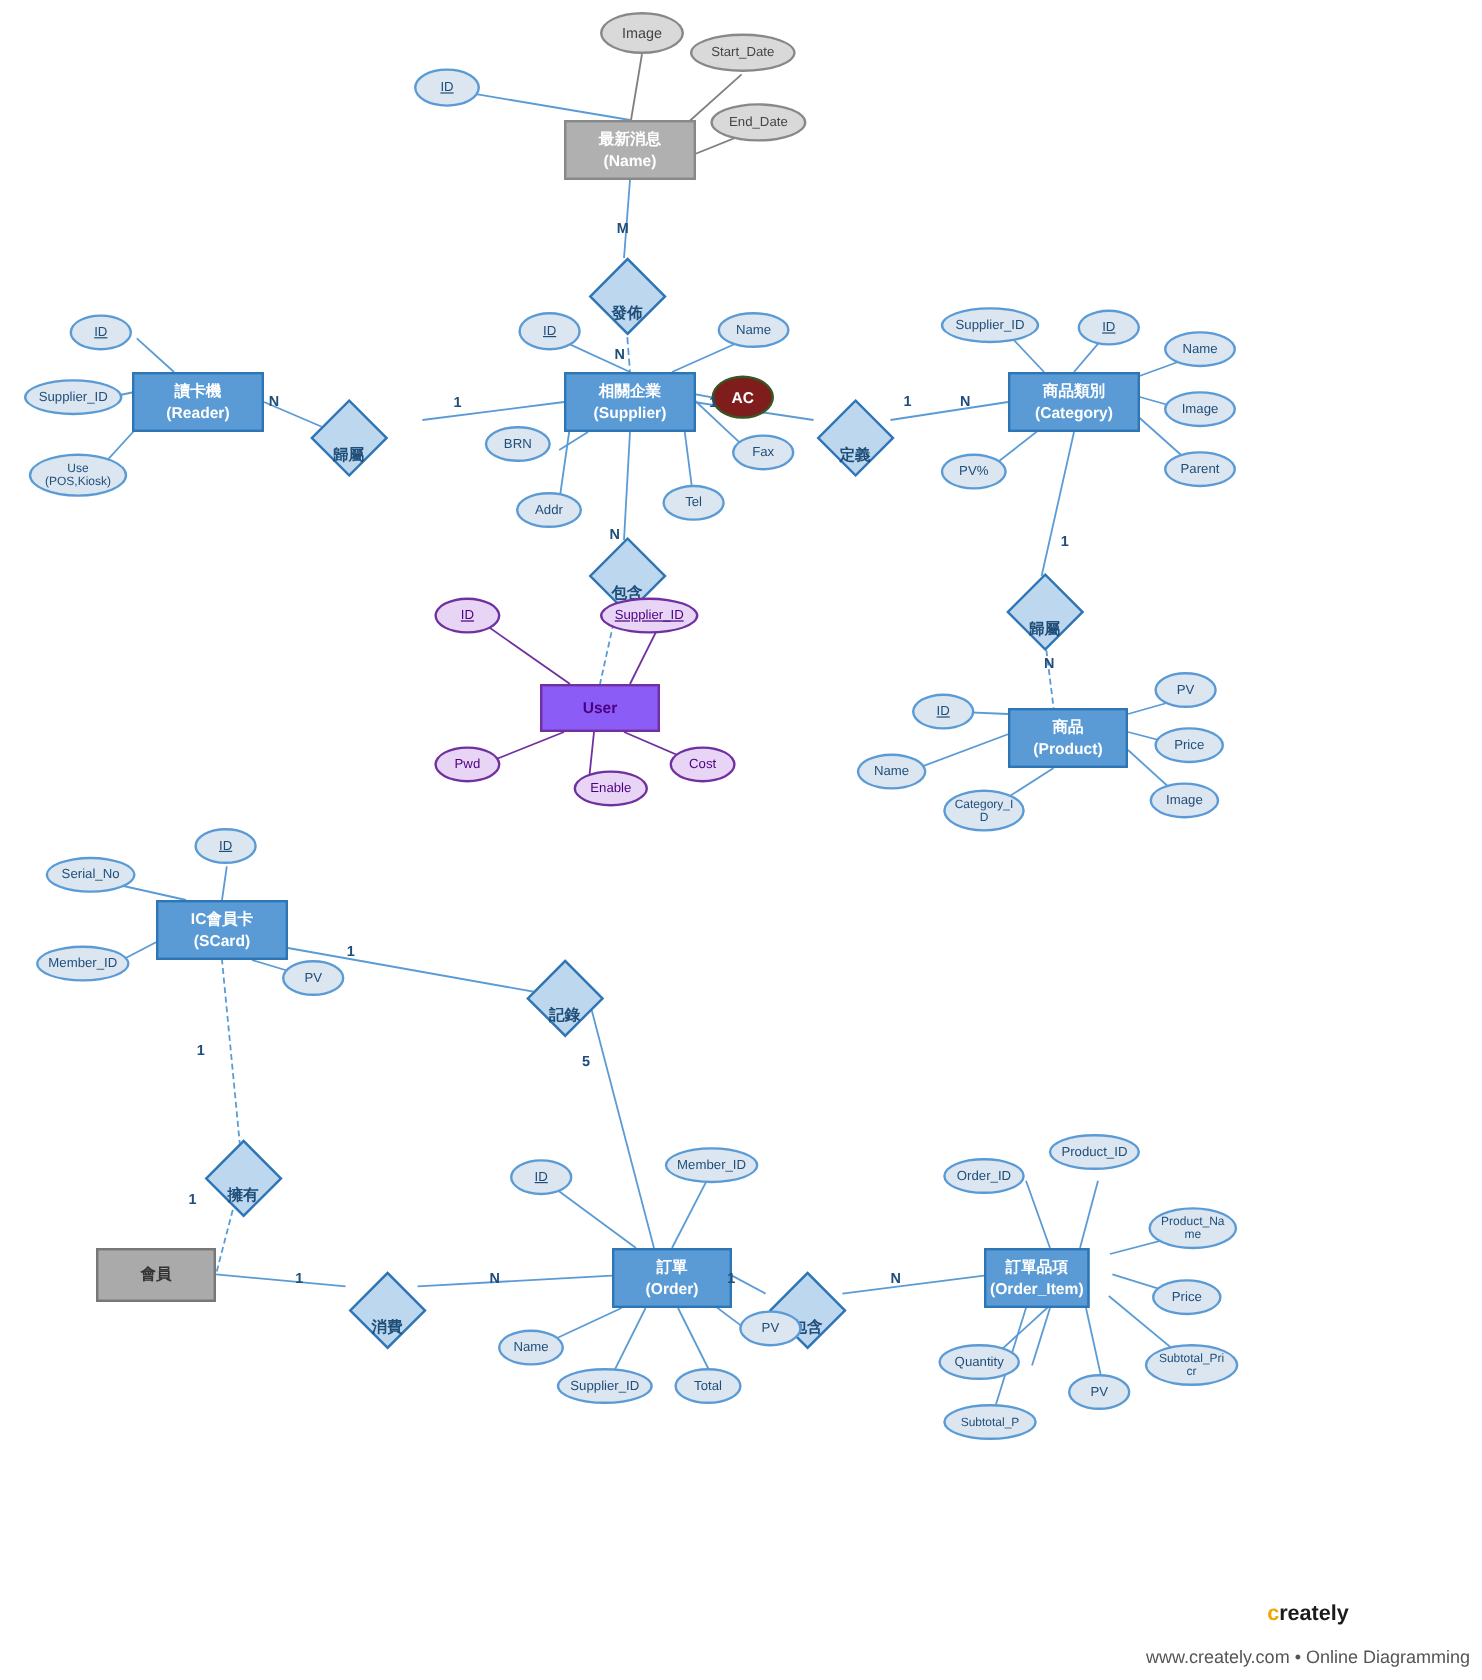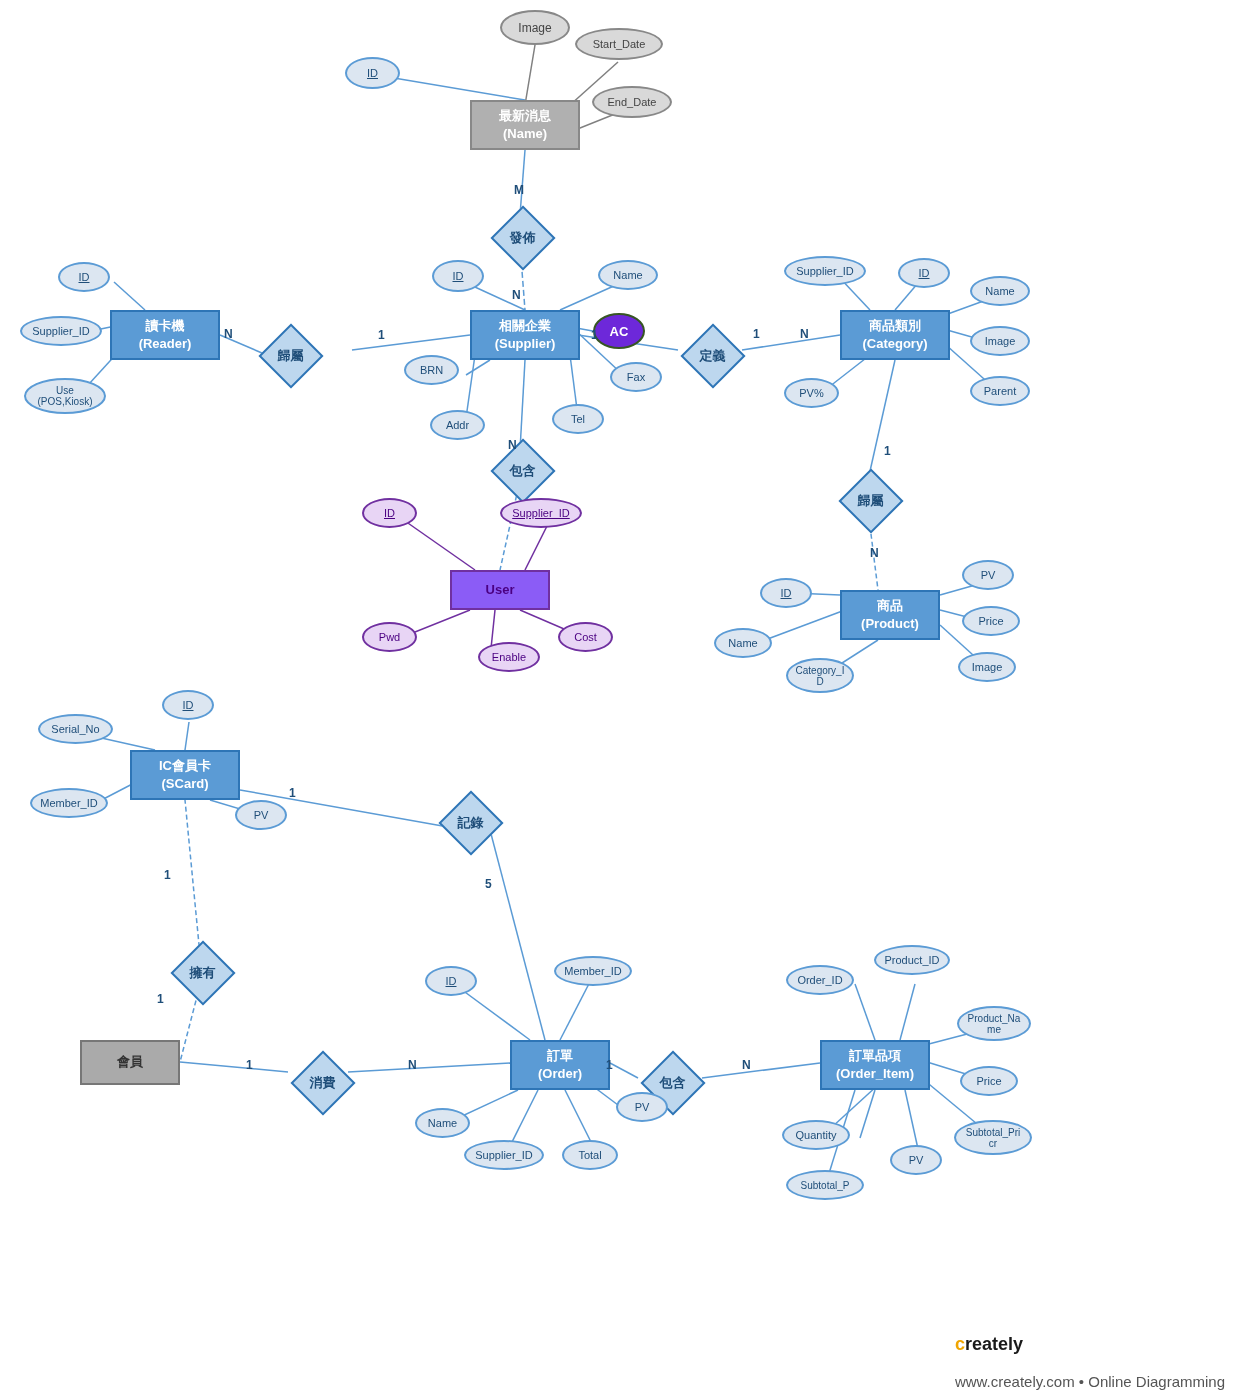--- a/index.html
+++ b/index.html
@@ -45,21 +45,21 @@
 
     .entity-box.light-gray {
       background: #b0b0b0;
       border-color: #888;
     }
 
     
     .diamond-wrapper {
       position: absolute;
       display: flex;
-      align-items: center;
+      align-items: flex-end;
       justify-content: center;
     }
 
     .diamond {
       transform: rotate(45deg);
       background: #bdd7ee;
       border: 2px solid #2e75b6;
     }
 
     .diamond-text {
@@ -97,21 +97,21 @@
       color: #4b0082;
     }
 
     .attr-ellipse.underline span {
       text-decoration: underline;
     }
 
     
     .green-ellipse {
       position: absolute;
-      background: #6d28d9;
+      background: #7f1d1d;
       border: 2px solid #375623;
       border-radius: 50%;
       display: flex;
       align-items: center;
       justify-content: center;
       color: white;
       font-weight: bold;
       font-size: 13px;
     }
 
@@ -276,21 +276,21 @@
   </div>
 
   <div class="entity-box" style="left:80px;top:1040px;width:100px;height:45px;background:#aaaaaa;border-color:#777;">
     <span style="color:#333;">會員</span>
   </div>
 
   <div class="entity-box" style="left:510px;top:1040px;width:100px;height:50px;">
     <span>訂單<br>(Order)</span>
   </div>
 
-  <div class="entity-box" style="left:820px;top:1040px;width:110px;height:50px;">
+  <div class="entity-box" style="left:820px;top:1040px;width:88px;height:50px;">
     <span>訂單品項<br>(Order_Item)</span>
   </div>
 
   <div class="diamond-wrapper" style="left:490px;top:205px;width:65px;height:65px;">
     <div class="diamond" style="width:46px;height:46px;"></div>
     <span class="diamond-text">發佈</span>
   </div>
 
   <div class="diamond-wrapper" style="left:258px;top:323px;width:65px;height:65px;">
     <div class="diamond" style="width:46px;height:46px;"></div>
@@ -503,21 +503,21 @@
   <span class="multiplicity-label" style="left:485px;top:877px;">5</span>
   <span class="multiplicity-label" style="left:289px;top:786px;">1</span>
   <span class="multiplicity-label" style="left:164px;top:868px;">1</span>
   <span class="multiplicity-label" style="left:157px;top:992px;">1</span>
   <span class="multiplicity-label" style="left:246px;top:1058px;">1</span>
   <span class="multiplicity-label" style="left:408px;top:1058px;">N</span>
   <span class="multiplicity-label" style="left:606px;top:1058px;">1</span>
   <span class="multiplicity-label" style="left:742px;top:1058px;">N</span>
 
   <div class="watermark">
-    <div style="text-align:left;">
+    <div style="text-align:center;">
       <div class="creately-logo">
         <span style="color:#f0a500;">c</span><span>reately</span>
       </div>
       <div class="watermark-text">www.creately.com • Online Diagramming</div>
     </div>
   </div>
 
 </div>
 
 </body></html>

